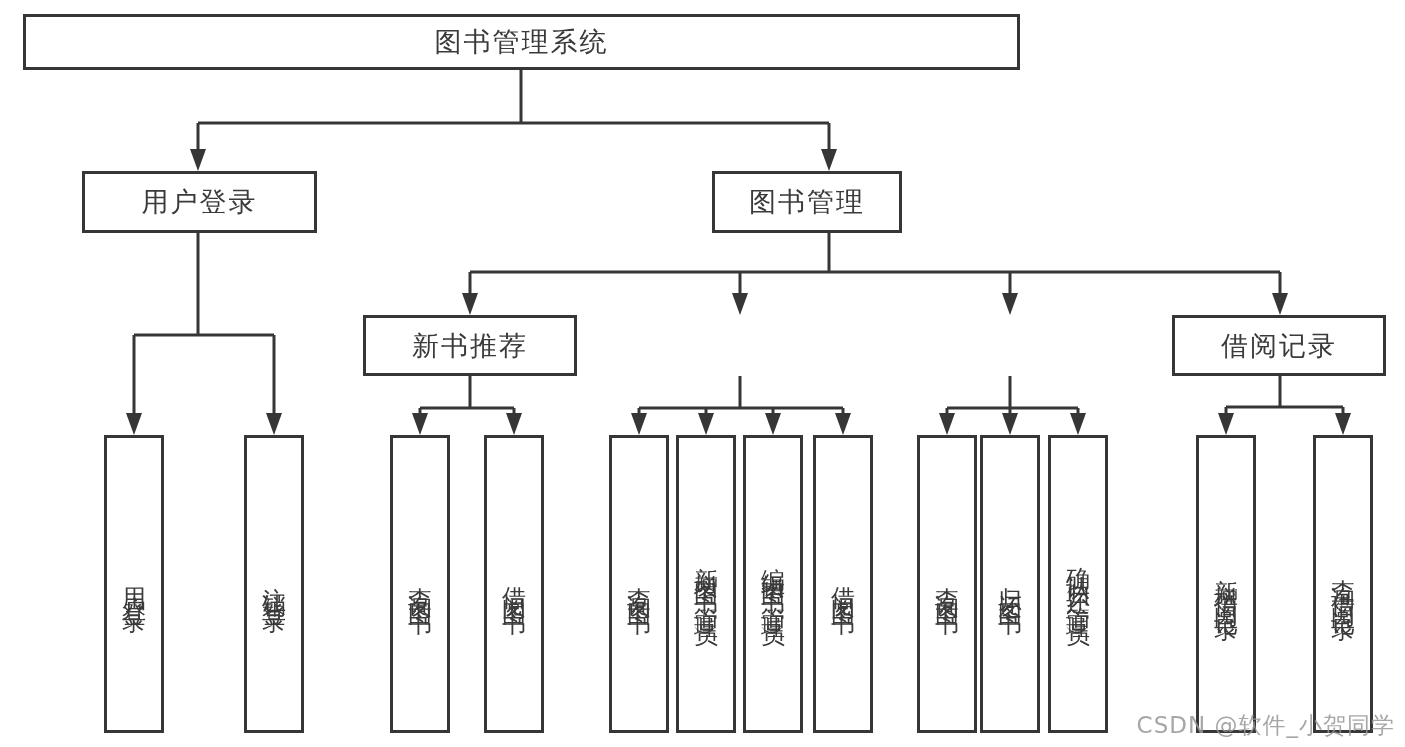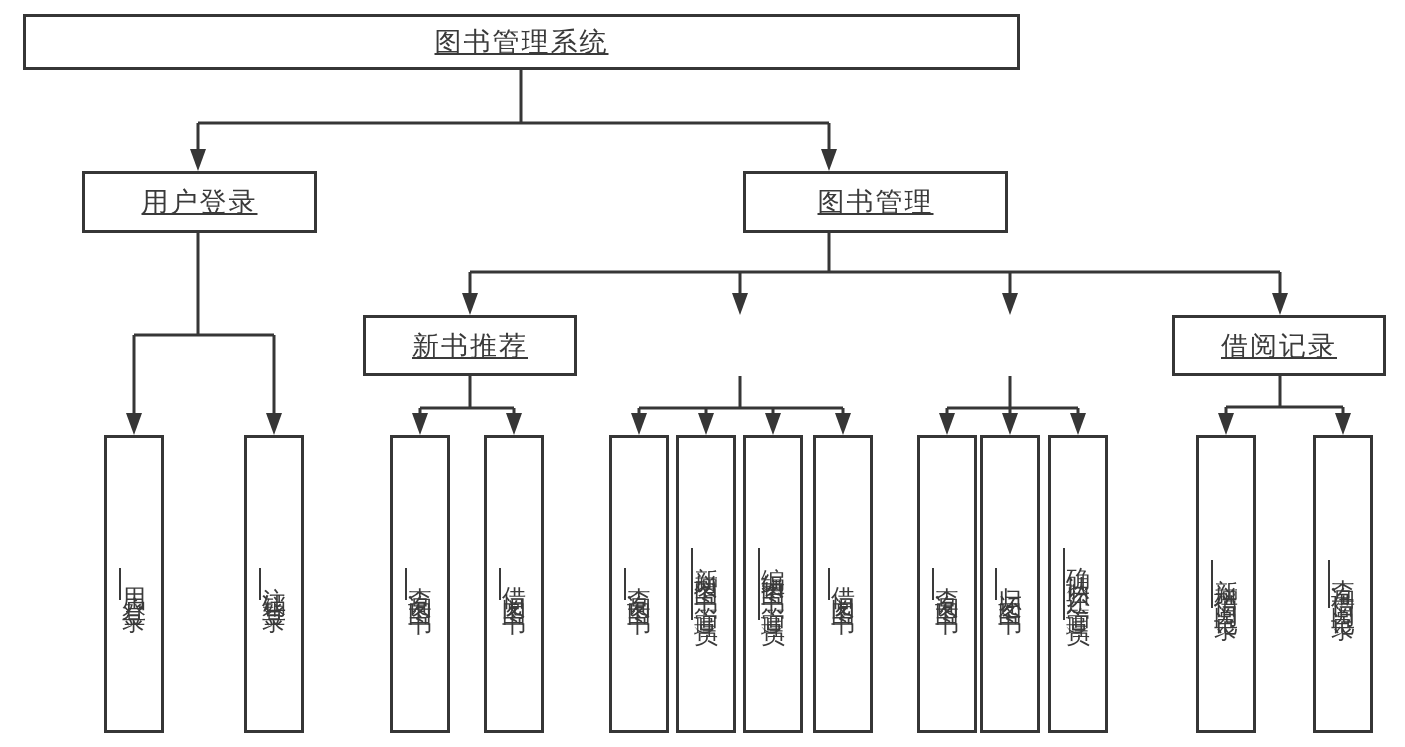--- a/index.html
+++ b/index.html
@@ -11,26 +11,25 @@
     overflow:hidden;
   }
   #wires{position:absolute;left:0;top:0;width:1405px;height:747px;}
   .node{
     position:absolute;
     box-sizing:border-box;
     border:3px solid #363636;
     background:#ffffff;
     display:flex;align-items:center;justify-content:center;
     color:#3a3a3a;
-    text-decoration:underline;
   }
   .hnode{font-size:27px;letter-spacing:2px;white-space:nowrap;}
   .root{left:23px;top:14px;width:997px;height:56px;}
   .lvl1a{left:82px;top:171px;width:235px;height:62px;}
-  .lvl1b{left:743px;top:171px;width:265px;height:62px;}
+  .lvl1b{left:712px;top:171px;width:190px;height:62px;}
   .lvl2{top:315px;height:61px;width:214px;}
   .l2a{left:363px;text-align:right;}
   .l2b{left:633px;}
   .l2c{left:904px;}
   .l2d{left:1172px;}
   .vnode{top:435px;height:298px;width:60px;}
   .vtext{
     writing-mode:vertical-rl;
     font-size:24px;
     letter-spacing:8px;
@@ -153,14 +152,15 @@
     <span class="vtext">确认归还（管理员）</span>
   </div>
 
   <div class="node vnode e1">
     <span class="vtext">新增借阅记录</span>
   </div>
   <div class="node vnode e2">
     <span class="vtext">查询借阅记录</span>
   </div>
 
+  <div class="watermark">CSDN @软件_小贺同学</div>
 
 </div>
 
 </body></html>

